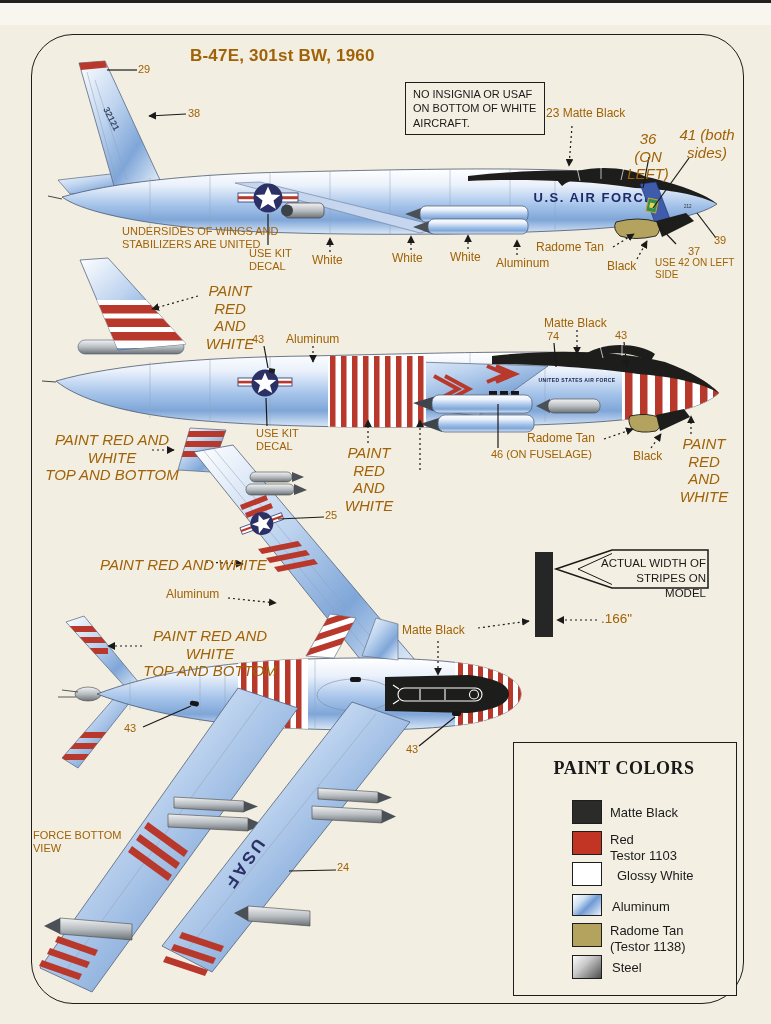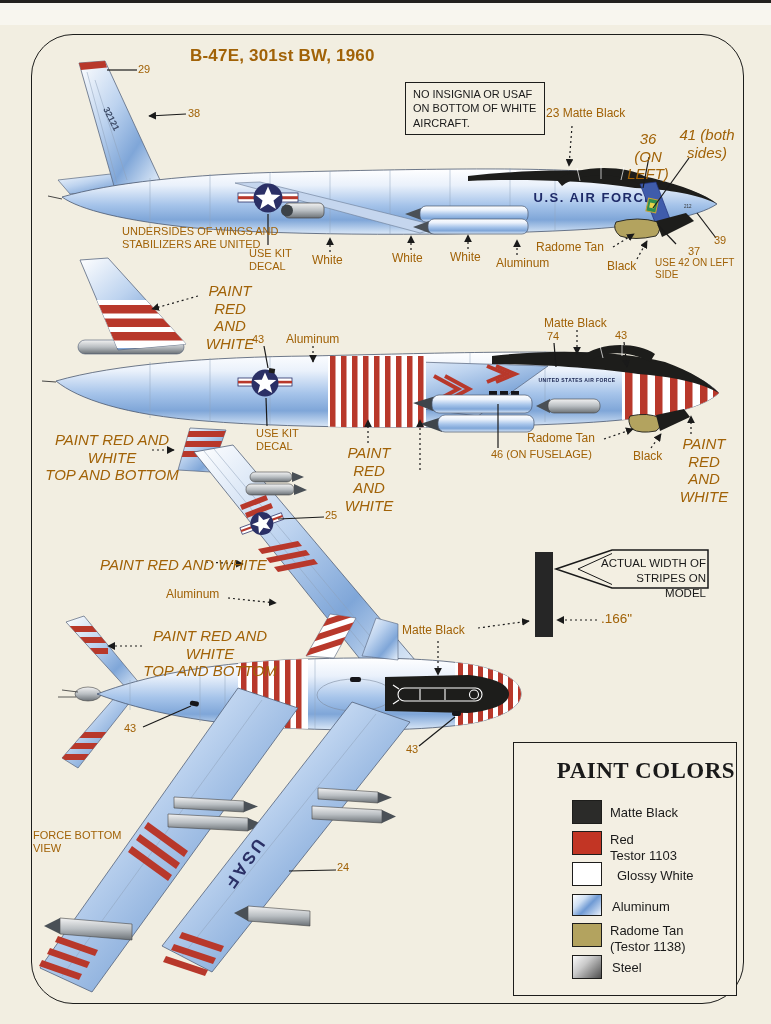--- a/index.html
+++ b/index.html
@@ -16,21 +16,21 @@
   .f12{font-size:12px;}
   .title{font-size:17px;font-weight:bold;letter-spacing:.2px;}
   .h2{font-size:15.5px;font-weight:bold;line-height:1.3;}
   .notebox{position:absolute;border:1.7px solid #1d1d1b;background:#f3efe2;padding:4px 7px;}
   .notebox .txt{white-space:pre-line;font-size:11px;line-height:1.3;}
   .notebox2{position:absolute;border:2px solid #1d1d1b;background:#f3efe2;padding:5px 10px;}
   .notebox2 .txt{white-space:pre-line;font-size:14.5px;line-height:1.38;}
   #legend-box{position:absolute;left:513px;top:742px;width:222px;height:252px;
         border:1.6px solid #1d1d1b;background:#f3efe3;}
   #legend-title{position:absolute;left:513px;top:758px;width:222px;text-align:center;
-        font-family:"Liberation Serif",serif;font-weight:bold;font-size:23px;letter-spacing:.5px;margin-left:22px;}
+        font-family:"Liberation Serif",serif;font-weight:bold;font-size:18px;letter-spacing:.5px;}
   .sw{position:absolute;width:30px;height:24px;border:1.3px solid #1d1d1b;box-sizing:border-box;}
   .sw-matte{background:#2b2b29;}
   .sw-red{background:#c23524;}
   .sw-white{background:#ffffff;}
   .sw-alum{background:linear-gradient(135deg,#ffffff 0%,#cfe0f4 30%,#6f9ad4 55%,#eaf1fb 100%);}
   .sw-tan{background:#b3a35f;}
   .sw-steel{background:linear-gradient(135deg,#fbfbfb 0%,#c9c9c9 40%,#4e4e4e 100%);}
   .leg-lbl{position:absolute;font-size:13px;white-space:pre-line;line-height:1.25;}
   .demo-lbl{position:absolute;font-size:11.5px;text-align:right;white-space:pre-line;line-height:1.3;}
 </style>

